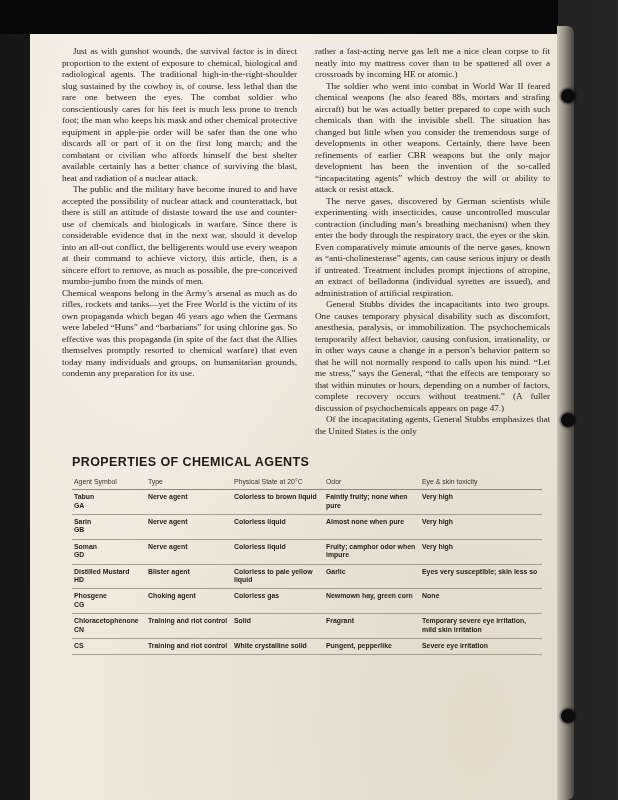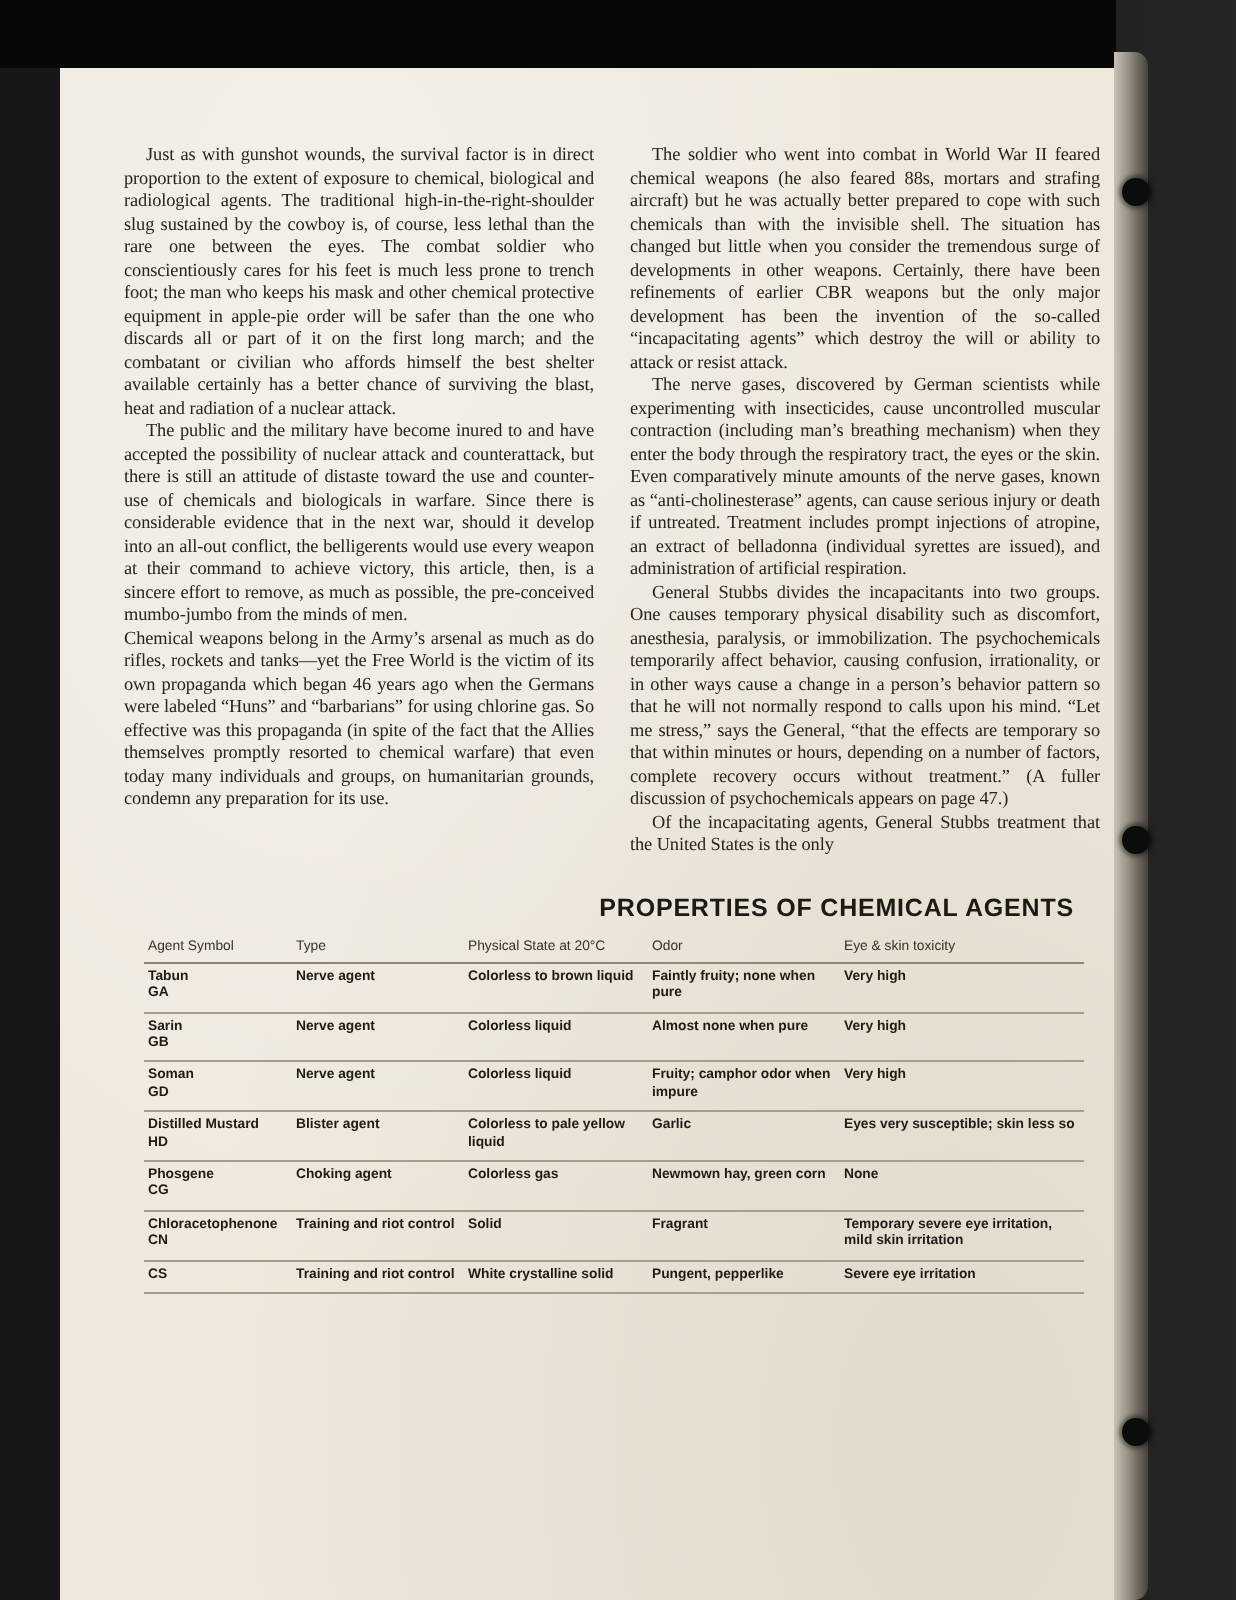--- a/index.html
+++ b/index.html
@@ -25,35 +25,35 @@
   .hole-2 { left:561px; top:413px; }
   .hole-3 { left:561px; top:709px; }
   .page {
     position:absolute; left:30px; top:34px; width:527px; height:766px;
     background:#efe9dd;
     background-image:
       radial-gradient(ellipse at 25% 15%, rgba(255,255,255,0.35), rgba(255,255,255,0) 55%),
       radial-gradient(ellipse at 85% 90%, rgba(120,110,90,0.12), rgba(120,110,90,0) 60%);
     padding:12px 6px 0 32px;
   }
-  .cols { display:flex; gap:18px;margin-top:26px; }
+  .cols { display:flex; gap:18px; }
   .col { width:235px; }
   .para {
     font-size:9.2px; line-height:11.5px; text-align:justify;
     color:#29241b; letter-spacing:-0.05px;
   }
   .para.indent { text-indent:11px; }
   .section-heading {
     font-family:"Liberation Sans", sans-serif; font-weight:bold;
     font-size:9px; color:#221e16; margin:7px 0 4px 0;
   }
   .table-section { margin:18px 14px 0 10px; }
   .table-title {
     font-family:"Liberation Sans", sans-serif; font-weight:bold;
-    font-size:12.5px; letter-spacing:0.4px; text-align:right;
+    font-size:12.5px; letter-spacing:0.4px; text-align:left;
     color:#1d1913; margin-bottom:7px;
   }
   table.agents {
     border-collapse:collapse; table-layout:fixed; width:470px;
     font-family:"Liberation Sans", sans-serif;
   }
   table.agents th {
     font-size:6.9px; font-weight:normal; text-align:left; vertical-align:bottom;
     color:#37332b; padding:2px 4px 3px 2px; line-height:8.2px;
     border-bottom:1px solid #8e8778;
@@ -73,24 +73,25 @@
   <div class="page-edge"></div>
 
   <div class="page">
     <div class="cols">
       <div class="col">
         <p class="para indent">Just as with gunshot wounds, the survival factor is in direct proportion to the extent of exposure to chemical, biological and radiological agents. The traditional high-in-the-right-shoulder slug sustained by the cowboy is, of course, less lethal than the rare one between the eyes. The combat soldier who conscientiously cares for his feet is much less prone to trench foot; the man who keeps his mask and other chemical protective equipment in apple-pie order will be safer than the one who discards all or part of it on the first long march; and the combatant or civilian who affords himself the best shelter available certainly has a better chance of surviving the blast, heat and radiation of a nuclear attack.</p>
         <p class="para indent">The public and the military have become inured to and have accepted the possibility of nuclear attack and counterattack, but there is still an attitude of distaste toward the use and counter-use of chemicals and biologicals in warfare. Since there is considerable evidence that in the next war, should it develop into an all-out conflict, the belligerents would use every weapon at their command to achieve victory, this article, then, is a sincere effort to remove, as much as possible, the pre-conceived mumbo-jumbo from the minds of men.</p>
         <p class="para">Chemical weapons belong in the Army’s arsenal as much as do rifles, rockets and tanks—yet the Free World is the victim of its own propaganda which began 46 years ago when the Germans were labeled “Huns” and “barbarians” for using chlorine gas. So effective was this propaganda (in spite of the fact that the Allies themselves promptly resorted to chemical warfare) that even today many individuals and groups, on humanitarian grounds, condemn any preparation for its use.</p>
       </div>
       <div class="col">
+        <p class="para">rather a fast-acting nerve gas left me a nice clean corpse to fit neatly into my mattress cover than to be spattered all over a crossroads by incoming HE or atomic.)</p>
         <p class="para indent">The soldier who went into combat in World War II feared chemical weapons (he also feared 88s, mortars and strafing aircraft) but he was actually better prepared to cope with such chemicals than with the invisible shell. The situation has changed but little when you consider the tremendous surge of developments in other weapons. Certainly, there have been refinements of earlier CBR weapons but the only major development has been the invention of the so-called “incapacitating agents” which destroy the will or ability to attack or resist attack.</p>
         <p class="para indent">The nerve gases, discovered by German scientists while experimenting with insecticides, cause uncontrolled muscular contraction (including man’s breathing mechanism) when they enter the body through the respiratory tract, the eyes or the skin. Even comparatively minute amounts of the nerve gases, known as “anti-cholinesterase” agents, can cause serious injury or death if untreated. Treatment includes prompt injections of atropine, an extract of belladonna (individual syrettes are issued), and administration of artificial respiration.</p>
         <p class="para indent">General Stubbs divides the incapacitants into two groups. One causes temporary physical disability such as discomfort, anesthesia, paralysis, or immobilization. The psychochemicals temporarily affect behavior, causing confusion, irrationality, or in other ways cause a change in a person’s behavior pattern so that he will not normally respond to calls upon his mind. “Let me stress,” says the General, “that the effects are temporary so that within minutes or hours, depending on a number of factors, complete recovery occurs without treatment.” (A fuller discussion of psychochemicals appears on page 47.)</p>
-        <p class="para indent">Of the incapacitating agents, General Stubbs treatment that the United States is the only</p>
+        <p class="para indent">Of the incapacitating agents, General Stubbs emphasizes that the United States is the only</p>
       </div>
     </div>
 
     <div class="table-section">
       <div class="table-title">PROPERTIES OF CHEMICAL AGENTS</div>
       <table class="agents">
         <colgroup>
           <col style="width:74px">
             <col style="width:86px">
             <col style="width:92px">

